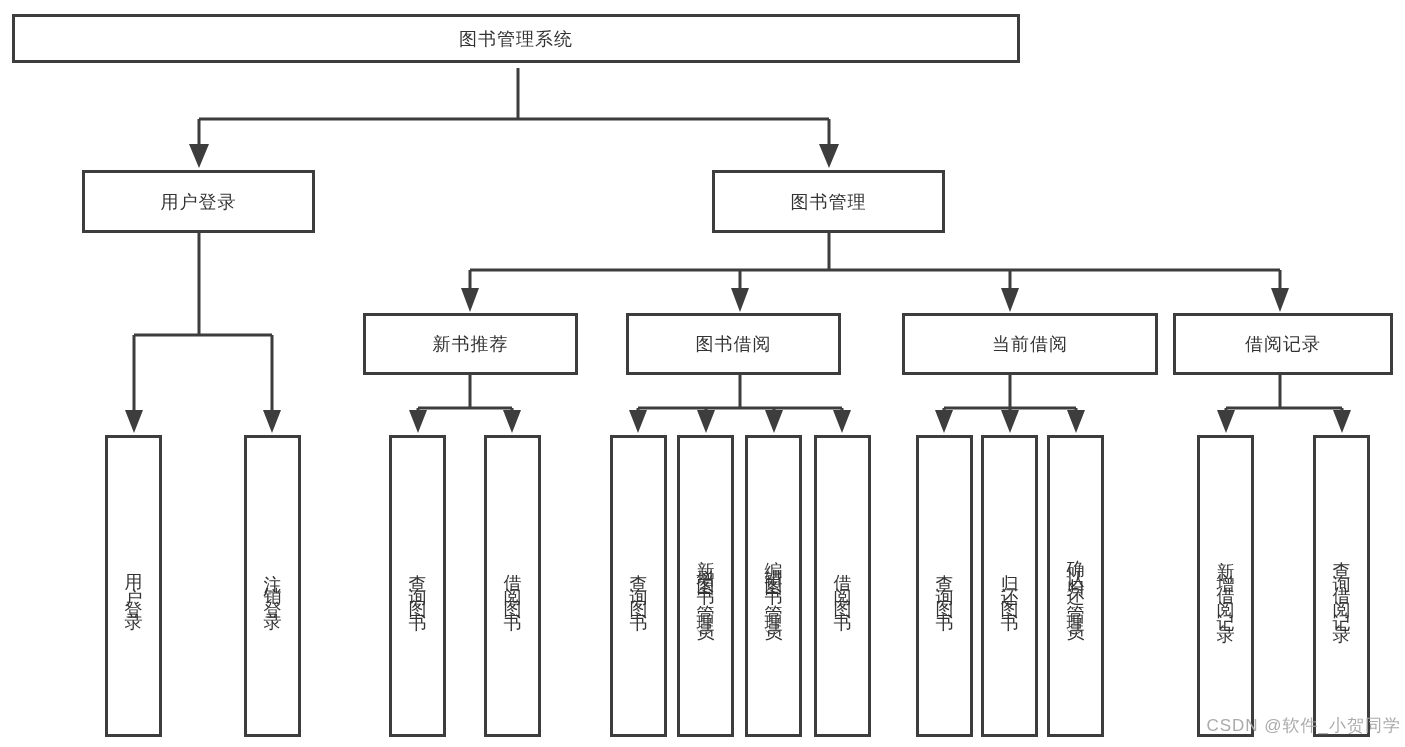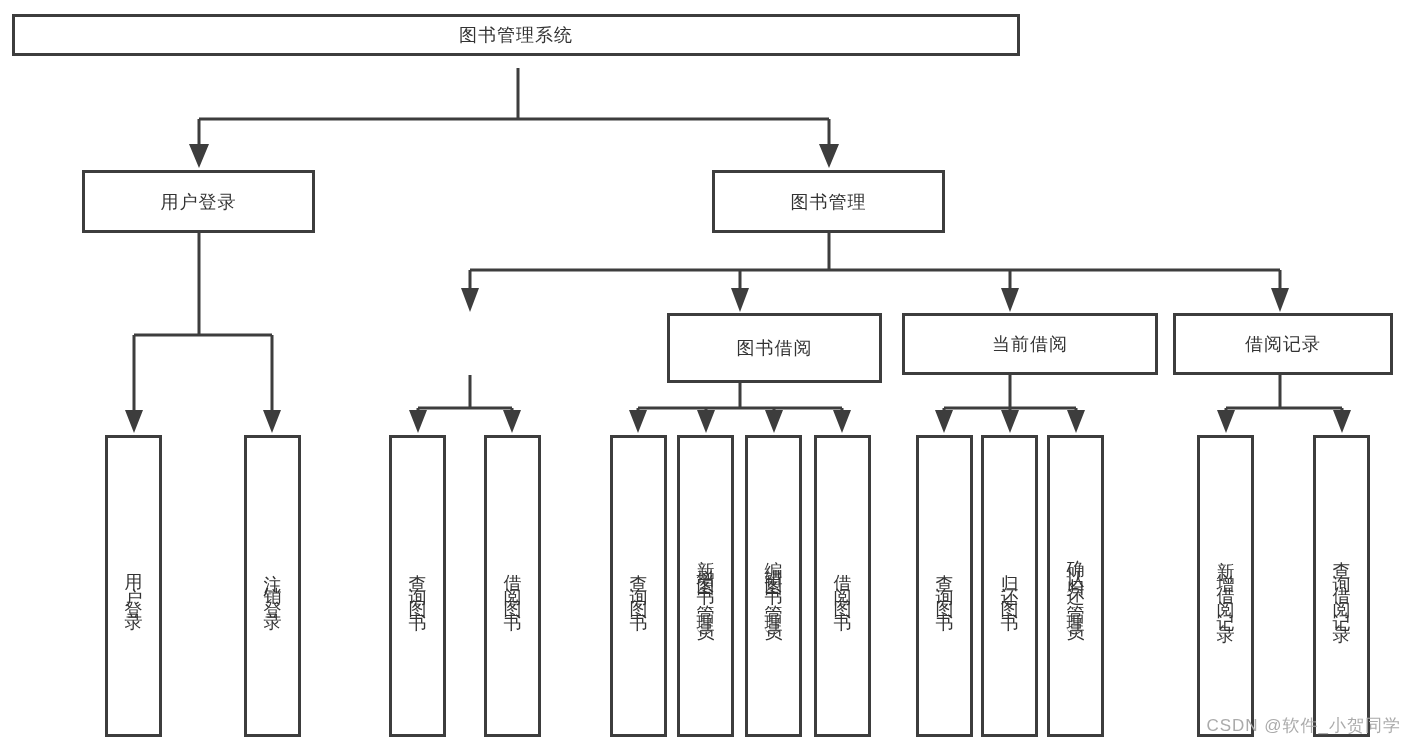--- a/index.html
+++ b/index.html
@@ -72,32 +72,35 @@
       M1001 288 L1019 288 L1010 312 Z  M1271 288 L1289 288 L1280 312 Z
       M125 410 L143 410 L134 433 Z  M263 410 L281 410 L272 433 Z
       M409 410 L427 410 L418 433 Z  M503 410 L521 410 L512 433 Z
       M629 410 L647 410 L638 433 Z  M697 410 L715 410 L706 433 Z
       M765 410 L783 410 L774 433 Z  M833 410 L851 410 L842 433 Z
       M935 410 L953 410 L944 433 Z  M1001 410 L1019 410 L1010 433 Z
       M1067 410 L1085 410 L1076 433 Z
       M1217 410 L1235 410 L1226 433 Z  M1333 410 L1351 410 L1342 433 Z"></path>
   </svg>
 
-  <div class="hbox" style="left:12px;top:14px;width:1008px;height:42px;">
+  <div class="hbox" style="left:12px;top:14px;width:1008px;height:49px;">
     <span>图书管理系统</span>
   </div>
 
   <div class="hbox" style="left:82px;top:170px;width:233px;height:63px;">
     <span>用户登录</span>
   </div>
   <div class="hbox" style="left:712px;top:170px;width:233px;height:63px;text-align:right;">
     <span>图书管理</span>
   </div>
 
-  <div class="hbox" style="left:667px;top:313px;width:215px;height:70px;">
+  <div class="hbox" style="left:363px;top:313px;width:215px;height:62px;">
+    <span>新书推荐</span>
+  </div>
+  <div class="hbox" style="left:626px;top:313px;width:215px;height:62px;">
     <span>图书借阅</span>
   </div>
   <div class="hbox" style="left:902px;top:313px;width:256px;height:62px;">
     <span>当前借阅</span>
   </div>
   <div class="hbox" style="left:1173px;top:313px;width:220px;height:62px;">
     <span>借阅记录</span>
   </div>
 
   <div class="vbox" style="left:105px;">

